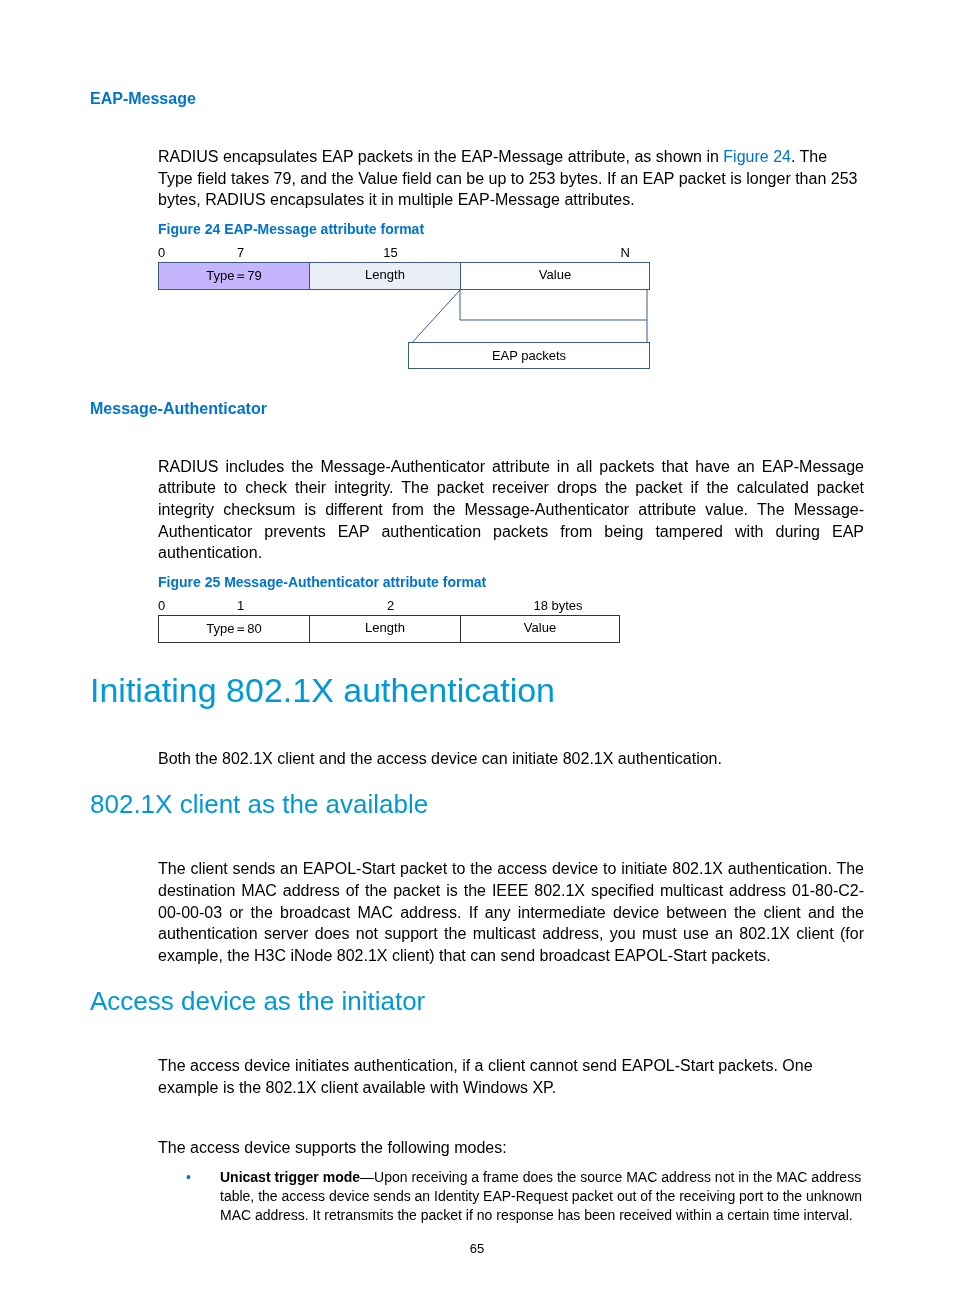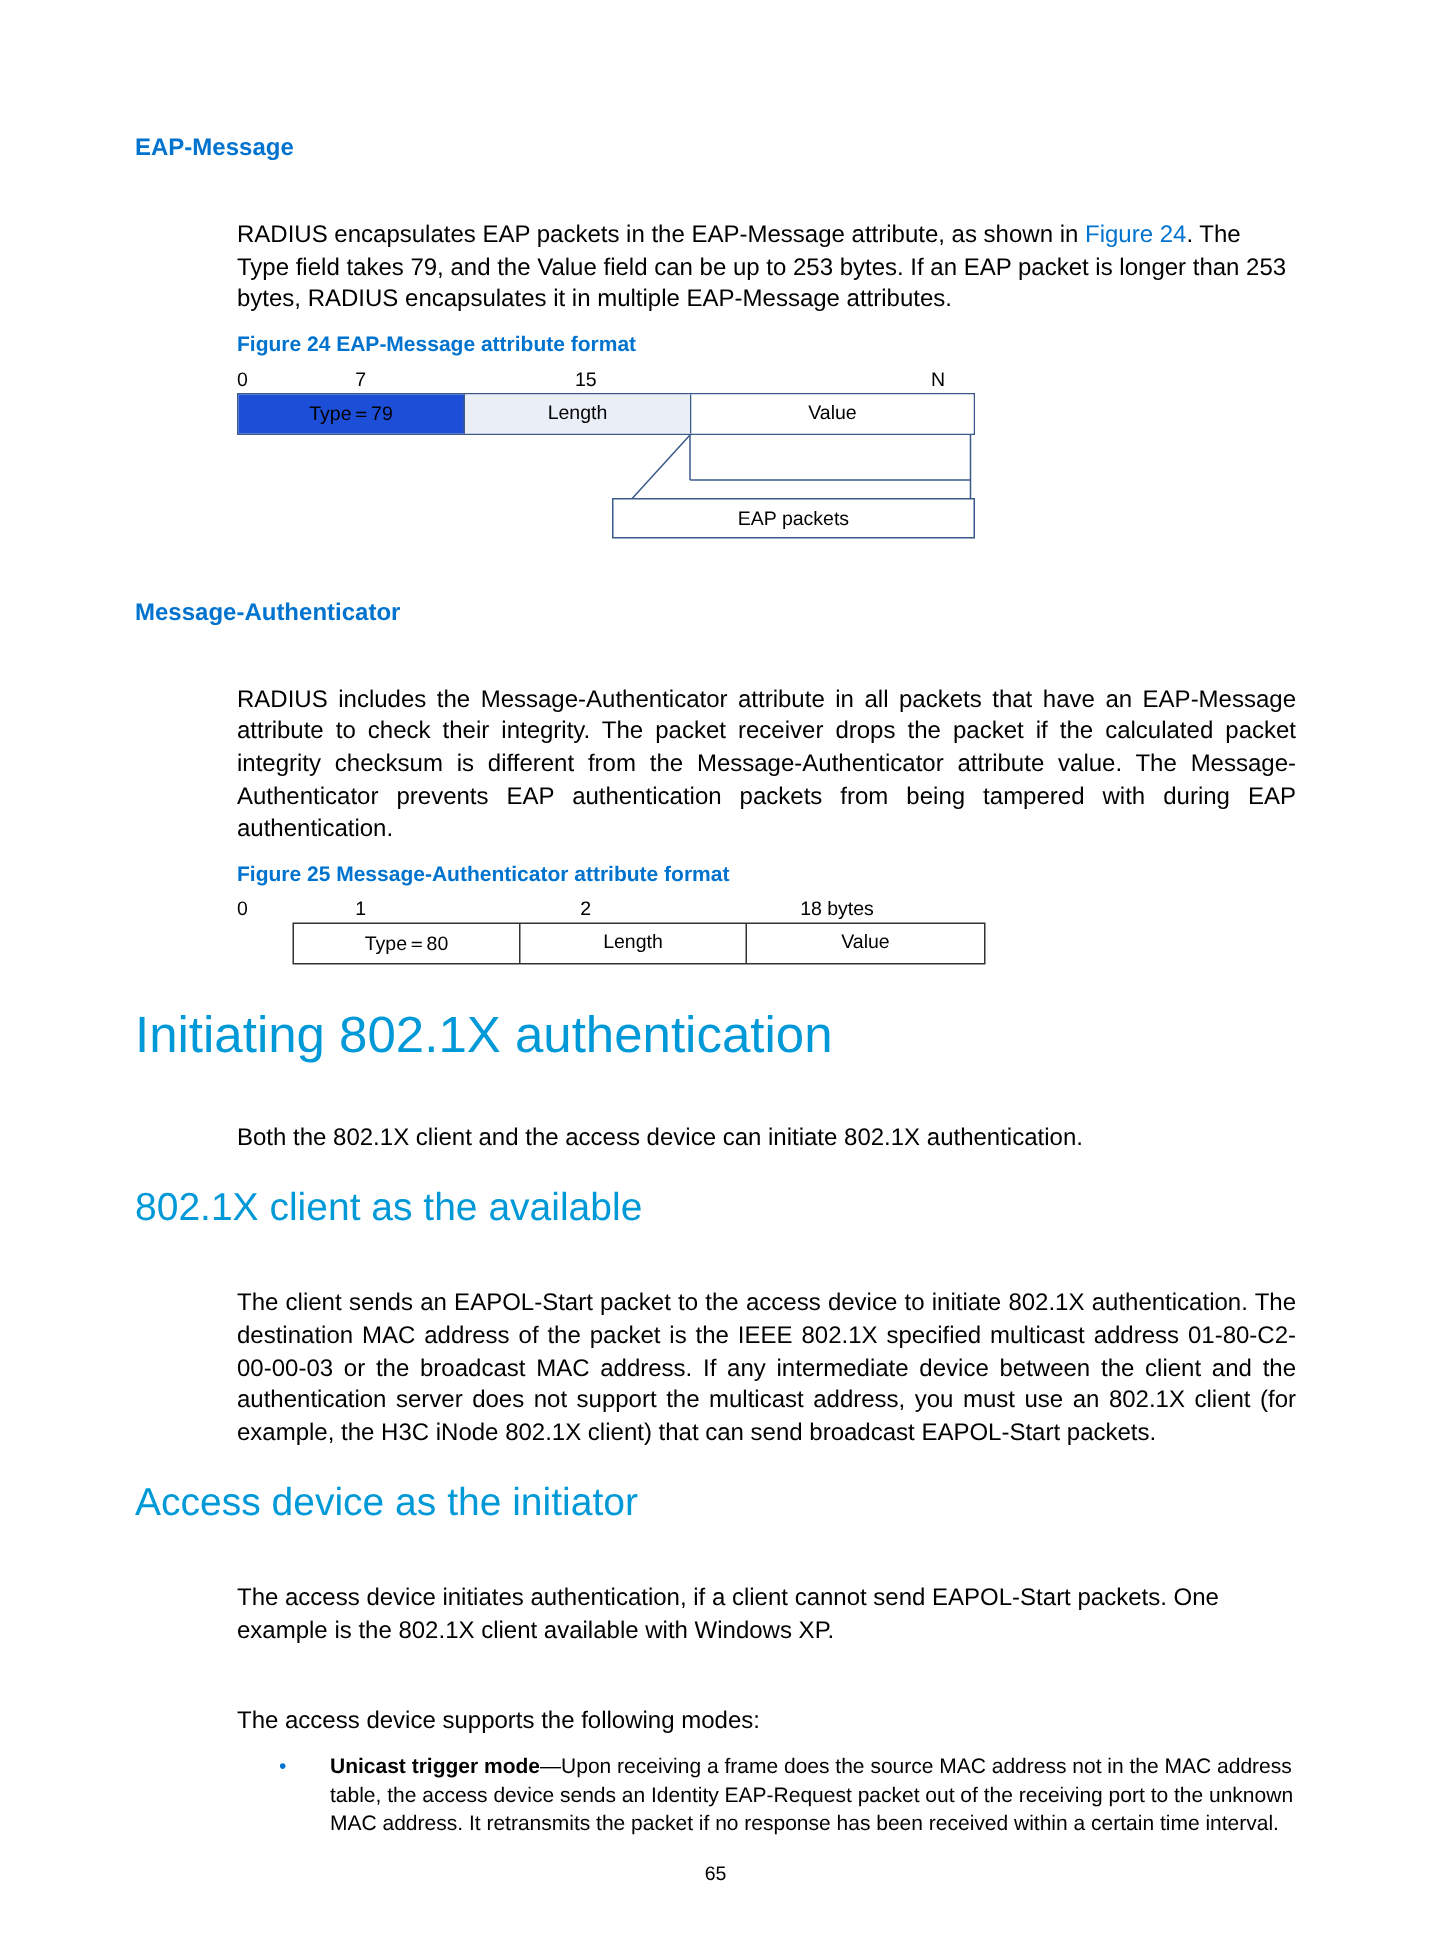--- a/index.html
+++ b/index.html
@@ -107,31 +107,31 @@
     display: flex;
     width: 490px;
     border: 1px solid #3a5a8a;
   }
   .fig24-cell {
     border-right: 1px solid #3a5a8a;
     text-align: center;
     font-size: 13px;
     padding: 4px 0;
   }
-  .fig24-type { flex: 0 0 150px; background: #1d4ed8; }
+  .fig24-type { flex: 0 0 150px; background: #c4b5fd; }
   .fig24-len  { flex: 0 0 150px; background: #e9eef7; }
   .fig24-val  { flex: 1; background: #fff; border-right: none; }
   .fig24-lower {
     position: relative;
     width: 490px;
     height: 82px;
   }
   .fig24-eap {
     position: absolute;
-    top: 42px;
+    top: 52px;
     left: 250px;
     width: 240px;
     border: 1px solid #3a5a8a;
     text-align: center;
     font-size: 13px;
     padding: 5px 0;
     background: #fff;
   }
   .fig24-lower svg {
     position: absolute;
@@ -146,21 +146,20 @@
     width: 490px;
     margin-bottom: 2px;
     font-size: 13px;
     position: relative;
   }
   .fig25-scale span { display: inline-block; }
   .fig25-row {
     display: flex;
     width: 460px;
     border: 1px solid #333;
-    margin-left: 37px;
   }
   .fig25-cell {
     border-right: 1px solid #333;
     text-align: center;
     font-size: 13px;
     padding: 4px 0;
   }
   .fig25-type { flex: 0 0 150px; }
   .fig25-len  { flex: 0 0 150px; }
   .fig25-val  { flex: 1; border-right: none; }

